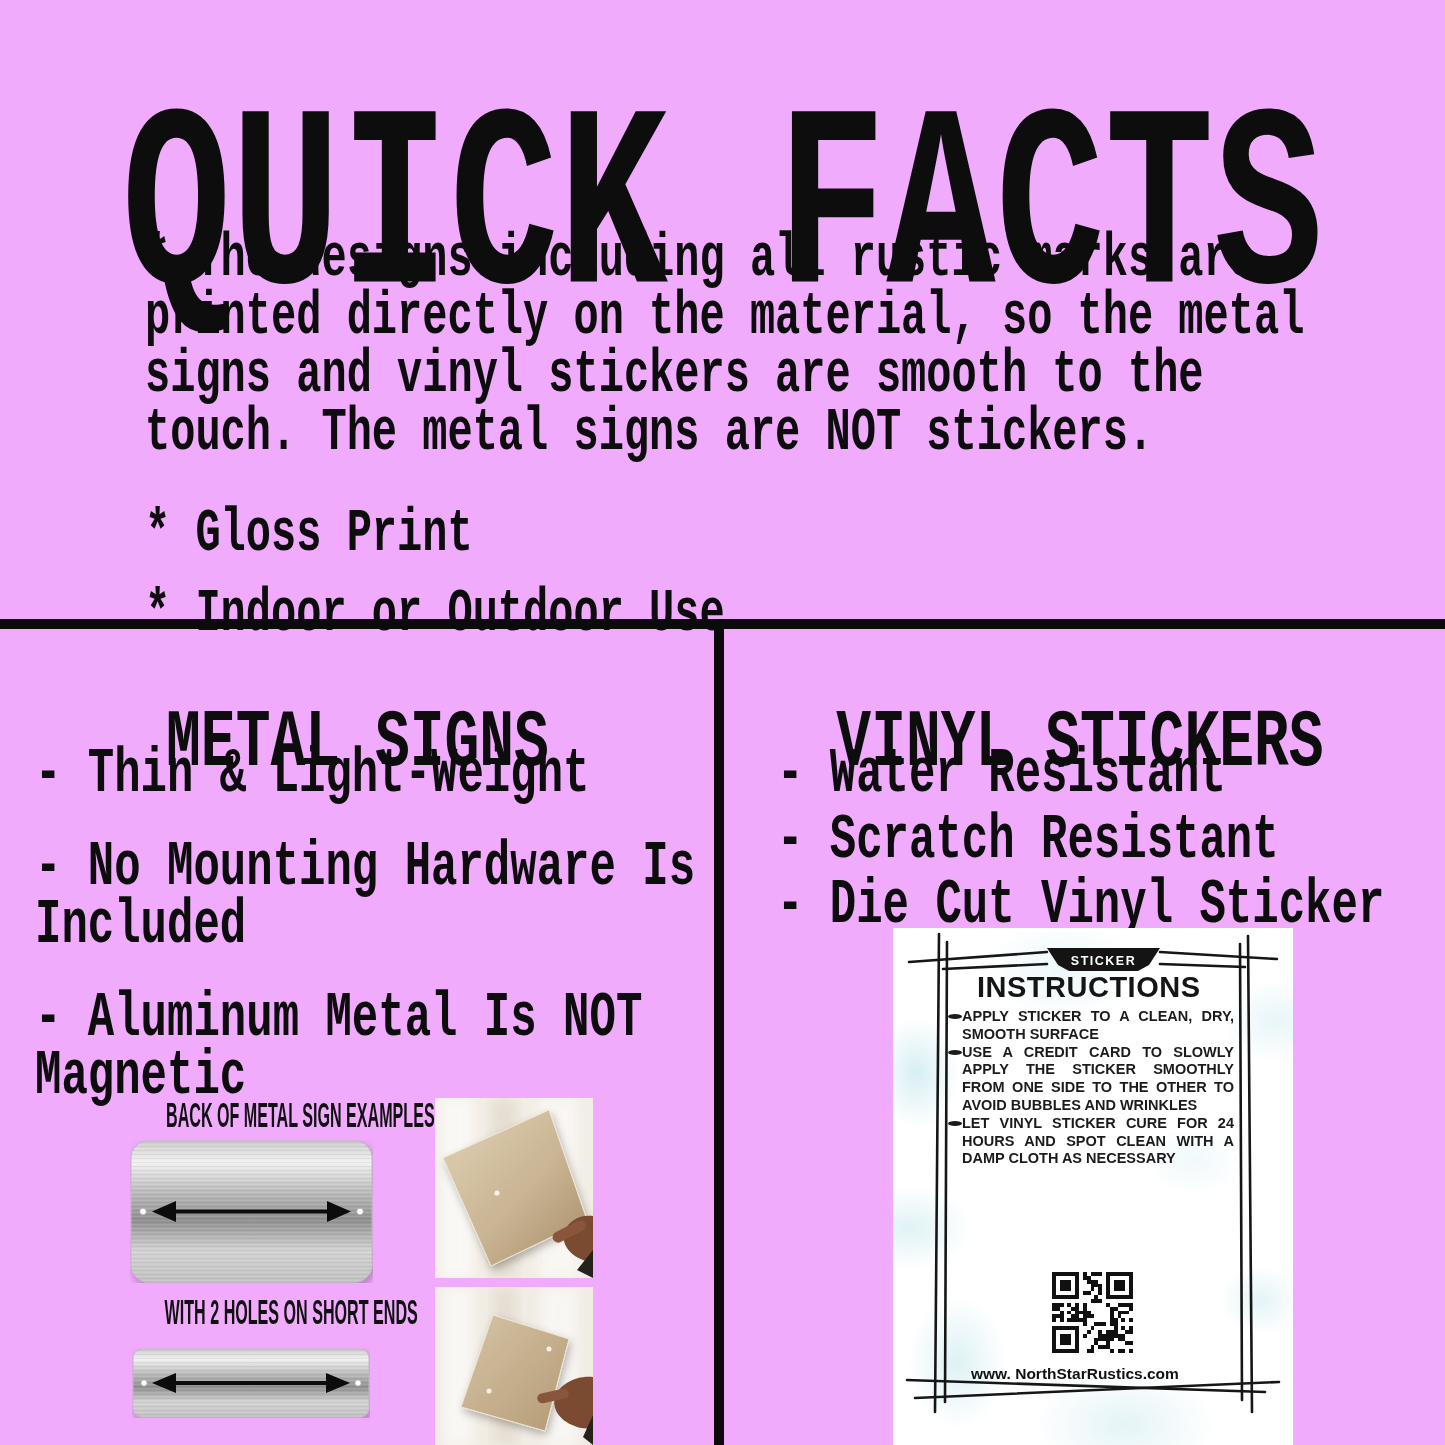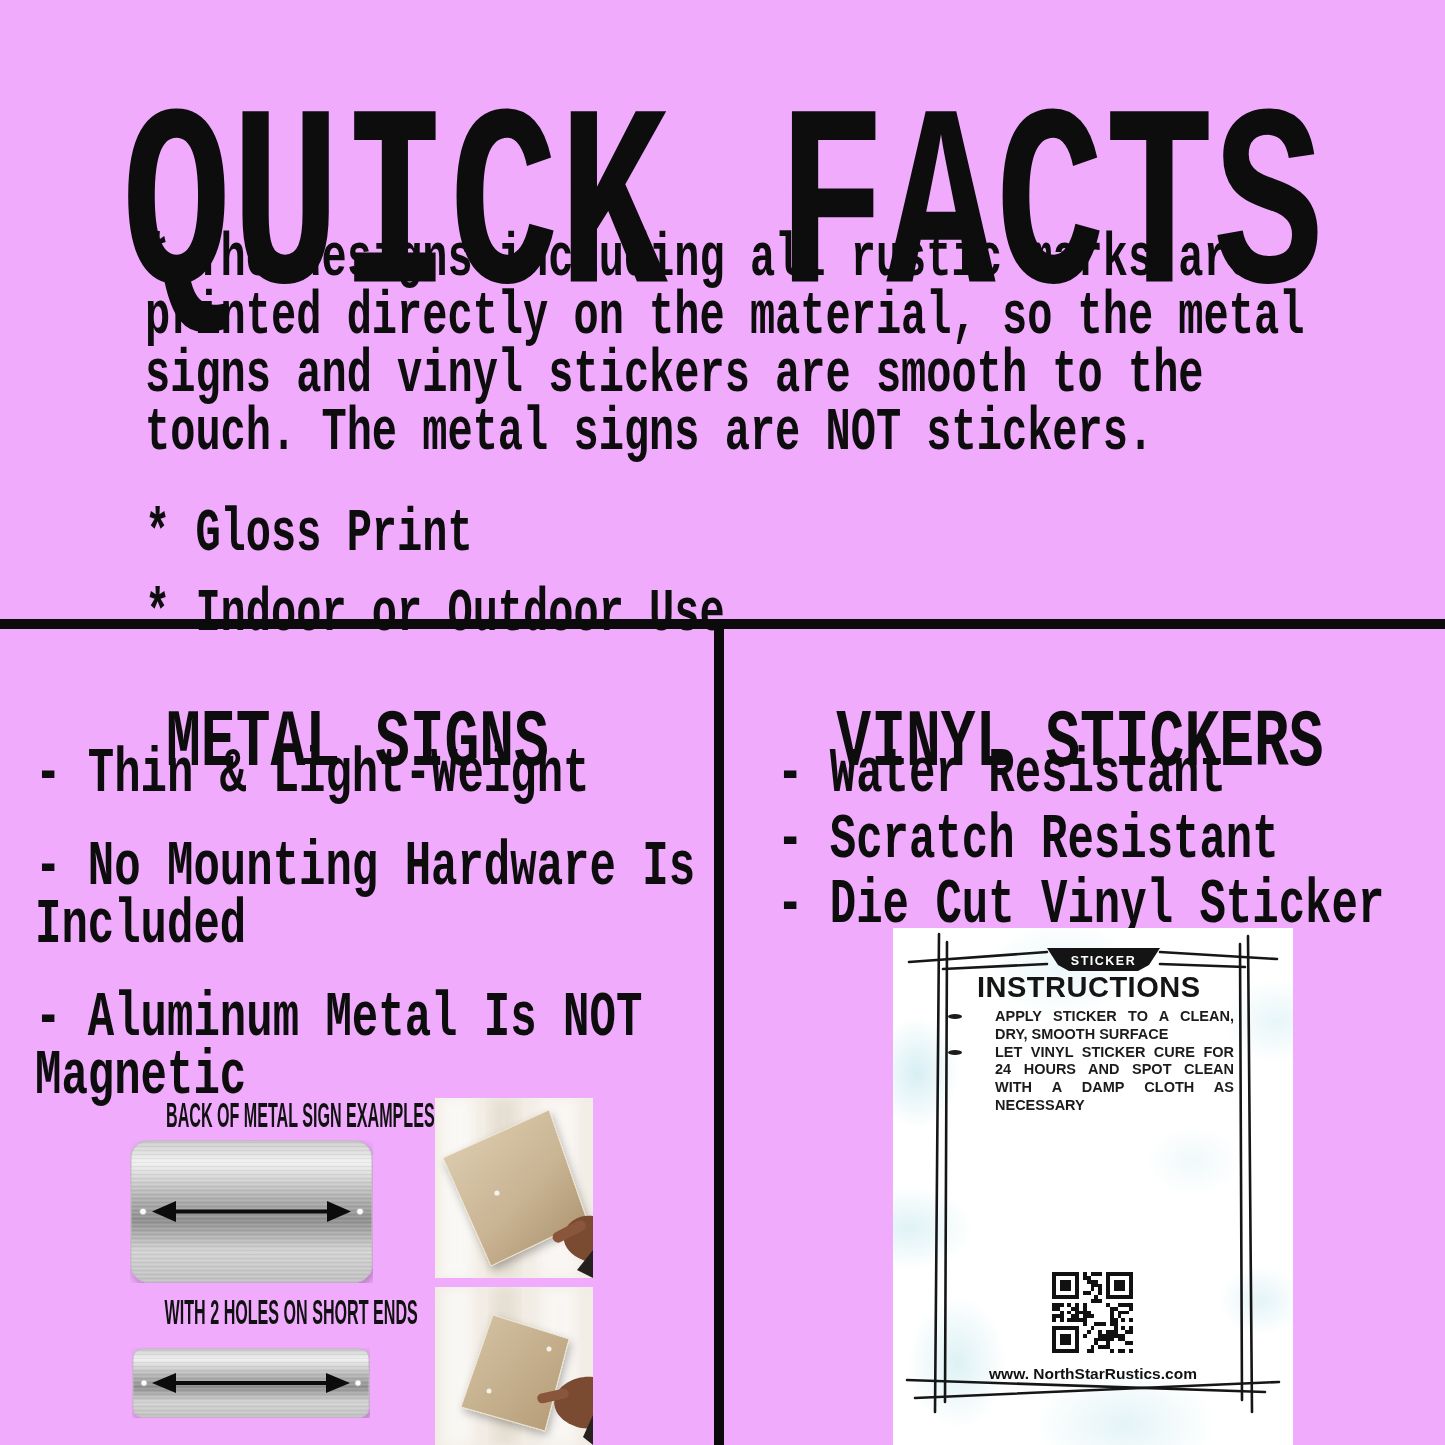--- a/index.html
+++ b/index.html
@@ -48,23 +48,23 @@
       font-family:"Liberation Sans","DejaVu Sans",sans-serif;font-weight:bold;font-size:12.5px;
       letter-spacing:1.5px;line-height:16px;}
   .card-heading{position:absolute;left:84px;top:44px;width:232px;color:#151515;
       font-family:"Liberation Sans","DejaVu Sans",sans-serif;font-weight:bold;font-size:29px;
       letter-spacing:0.5px;line-height:30px;}
   .bullets{position:absolute;left:55px;top:80px;width:286px;
       font-family:"Liberation Sans","DejaVu Sans",sans-serif;font-weight:bold;font-size:14.5px;
       line-height:17.8px;color:#1b1b1b;}
   .bullet{display:flex;align-items:flex-start;}
   .b-dot{flex:0 0 14px;margin-top:6px;width:5px;height:5px;border-radius:50%;background:#1b1b1b;}
-  .b-txt{flex:1;text-align:justify;text-align-last:left;margin-left:33px;}
+  .b-txt{flex:1;text-align:justify;text-align-last:left;}
   .qr{position:absolute;left:159px;top:344px;width:81px;height:81px;}
-  .site{position:absolute;left:78px;top:437px;width:244px;text-align:center;
+  .site{position:absolute;left:78px;top:437px;width:244px;text-align:left;
       font-family:"Liberation Sans","DejaVu Sans",sans-serif;font-weight:bold;font-size:15.5px;
       color:#111;}
   .photo{overflow:hidden;}
 </style>
 </head>
 <body>
 
 <div class="page">
 
   <svg width="0" height="0" style="position:absolute" aria-hidden="true">
@@ -192,20 +192,24 @@
         <line x1="22" y1="470" x2="386" y2="454"></line>
       </g>
       <polygon points="154,20 267,20 256,37 245,43 176,43 165,37" fill="#141414"></polygon>
     </svg>
     <div class="badge-label">STICKER</div>
     <div class="card-heading">INSTRUCTIONS</div>
     <div class="bullets">
         <div class="bullet">
           <span class="b-dot"></span>
           <span class="b-txt">APPLY STICKER TO A CLEAN, DRY, SMOOTH SURFACE</span>
+        </div>
+        <div class="bullet">
+          <span class="b-dot"></span>
+          <span class="b-txt">USE A CREDIT CARD TO SLOWLY APPLY THE STICKER SMOOTHLY FROM ONE SIDE TO THE OTHER TO AVOID BUBBLES AND WRINKLES</span>
         </div>
         <div class="bullet">
           <span class="b-dot"></span>
           <span class="b-txt">LET VINYL STICKER CURE FOR 24 HOURS AND SPOT CLEAN WITH A DAMP CLOTH AS NECESSARY</span>
         </div>
       </div>
     <svg id="qr" class="qr" viewBox="0 0 21 21" shape-rendering="crispEdges">
         <rect x="0" y="0" width="21" height="21" fill="#ffffff"></rect>
         <rect x="8" y="0" width="1" height="1" fill="#111111"></rect>
         <rect x="10" y="0" width="1" height="1" fill="#111111"></rect>

